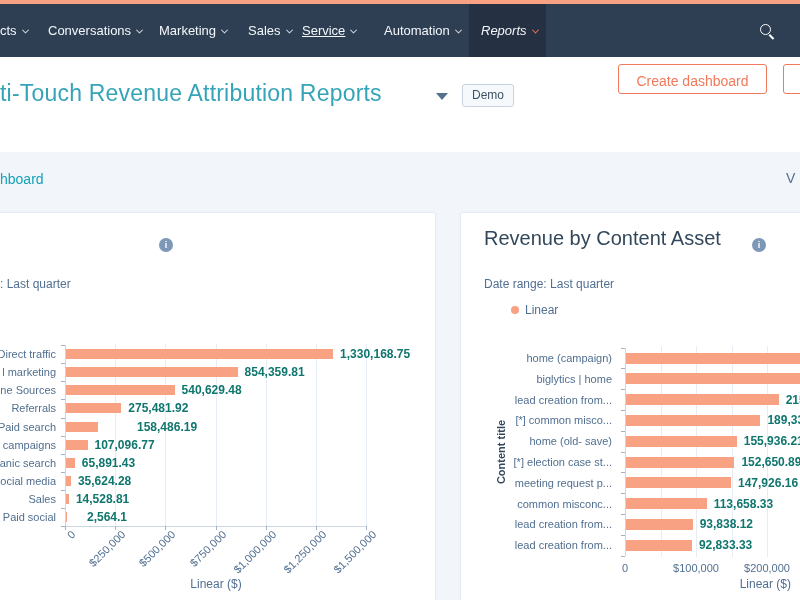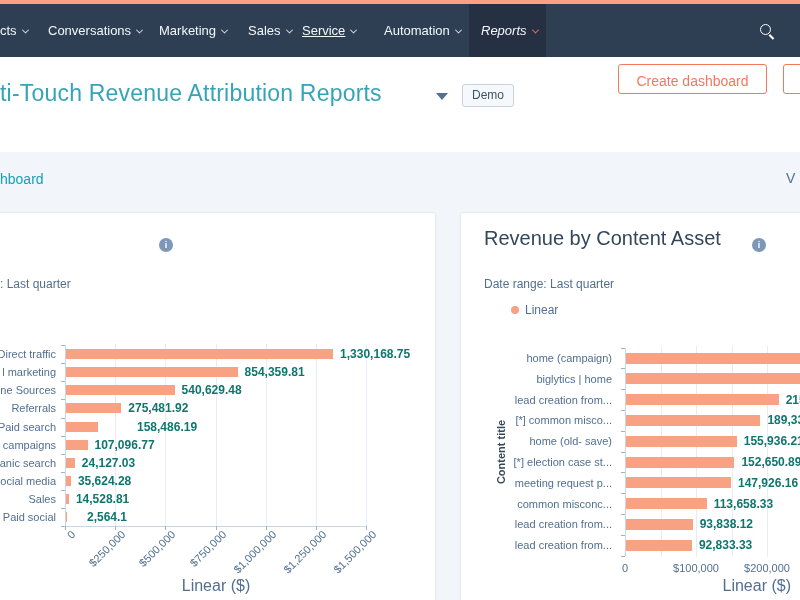--- a/index.html
+++ b/index.html
@@ -62,21 +62,21 @@
   .c1-info { left:752px; }
   .date-range { position:absolute; top:277px; font-size:12px; color:#516f90; white-space:nowrap; }
   .c0-date { left:0; }
   .c1-date { left:484px; }
   .legend-dot { position:absolute; left:511px; top:306px; width:8px; height:8px;
     border-radius:50%; background:#f8a183; }
   .legend-label { position:absolute; left:525px; top:303px; font-size:12px; color:#516f90; cursor:pointer; }
   .y-title { position:absolute; left:442px; top:445px; width:120px; height:14px;
     font-size:11px; font-weight:bold; color:#33475b; text-align:center;
     transform:rotate(-90deg); }
-  .x-label { position:absolute; top:577px; width:120px; font-size:16px; color:#516f90; }
+  .x-label { position:absolute; top:577px; width:120px; font-size:12px; color:#516f90; }
   .c0-xlabel { left:156px; text-align:center; }
   .c1-xlabel { left:671px; text-align:right; }
 
   
   .gridline { position:absolute; width:1px; background:#e7edf4; }
   .axis-line { position:absolute; background:#cbd6e2; }
   .axis-tick { position:absolute; background:#9fb5ca; }
   .bar { position:absolute; background:#f8a183; cursor:pointer; }
   .bar-value { position:absolute; height:14px; line-height:14px; font-size:12px;
     font-weight:bold; color:#0f766e; white-space:nowrap; }
@@ -177,21 +177,21 @@
       <div class="bar" style="left: 66px; top: 403.45px; width: 55.3168px; height: 10px; background: rgb(248, 161, 131);"></div>
       <div class="bar-value" style="left: 128.317px; top: 401.45px;">275,481.92</div>
       <div class="cat-label" style="left: -84px; top: 419.6px; width: 140px;">Paid search</div>
       <div class="bar" style="left: 66px; top: 421.6px; width: 31.824px; height: 10px; background: rgb(248, 161, 131);"></div>
       <div class="bar-value" style="left: 93px; top: 419.6px; margin-left: 44px;">158,486.19</div>
       <div class="cat-label" style="left: -84px; top: 437.75px; width: 140px;">r campaigns</div>
       <div class="bar" style="left: 66px; top: 439.75px; width: 21.505px; height: 10px; background: rgb(248, 161, 131);"></div>
       <div class="bar-value" style="left: 94.505px; top: 437.75px;">107,096.77</div>
       <div class="cat-label" style="left: -84px; top: 455.9px; width: 140px;">ganic search</div>
       <div class="bar" style="left: 66px; top: 457.9px; width: 8.8083px; height: 10px; background: rgb(248, 161, 131);"></div>
-      <div class="bar-value" style="left: 81.8083px; top: 455.9px;">24,127.03</div>
+      <div class="bar-value" style="left: 81.8083px; top: 455.9px;">65,891.43</div>
       <div class="cat-label" style="left: -84px; top: 474.05px; width: 140px;">ocial media</div>
       <div class="bar" style="left: 66px; top: 476.05px; width: 4.88515px; height: 10px; background: rgb(248, 161, 131);"></div>
       <div class="bar-value" style="left: 77.8852px; top: 474.05px;">35,624.28</div>
       <div class="cat-label" style="left: -84px; top: 492.2px; width: 140px;">Sales</div>
       <div class="bar" style="left: 66px; top: 494.2px; width: 2.91739px; height: 10px; background: rgb(248, 161, 131);"></div>
       <div class="bar-value" style="left: 75.9174px; top: 492.2px;">14,528.81</div>
       <div class="cat-label" style="left: -84px; top: 510.35px; width: 140px;">Paid social</div>
       <div class="bar" style="left: 66px; top: 512.35px; width: 0.6px; height: 10px; background: rgb(248, 161, 131);"></div>
       <div class="bar-value" style="left: 87px; top: 510.35px;">2,564.1</div>
       <div class="tick-label rot" style="left: -11px; top: 528px;">0</div>

